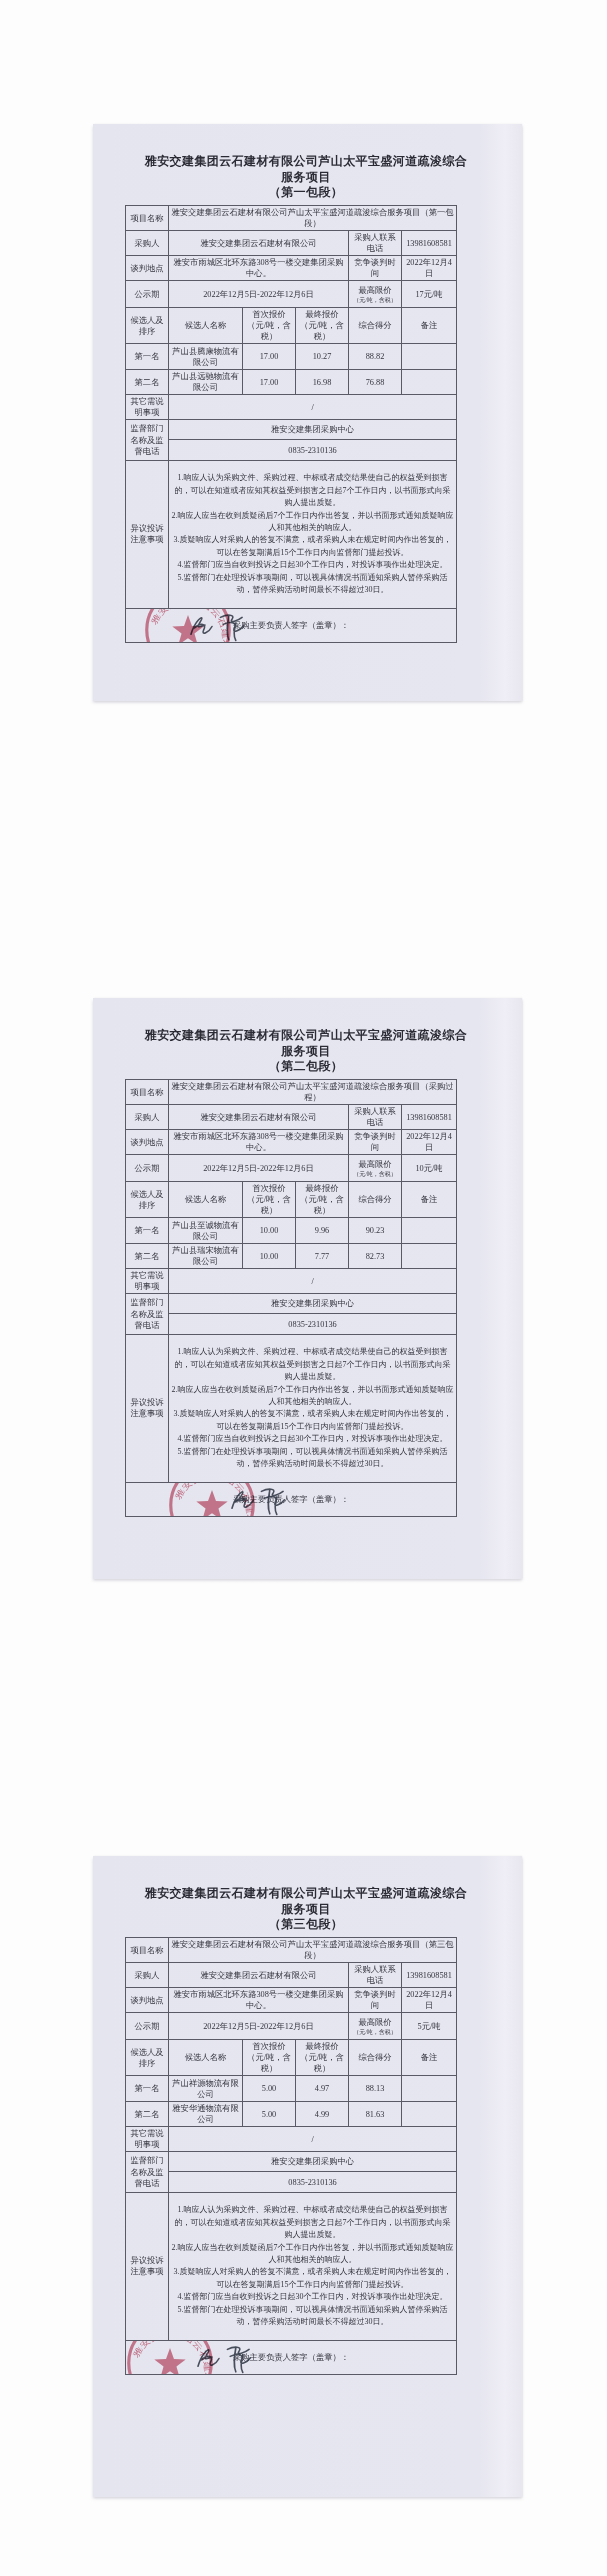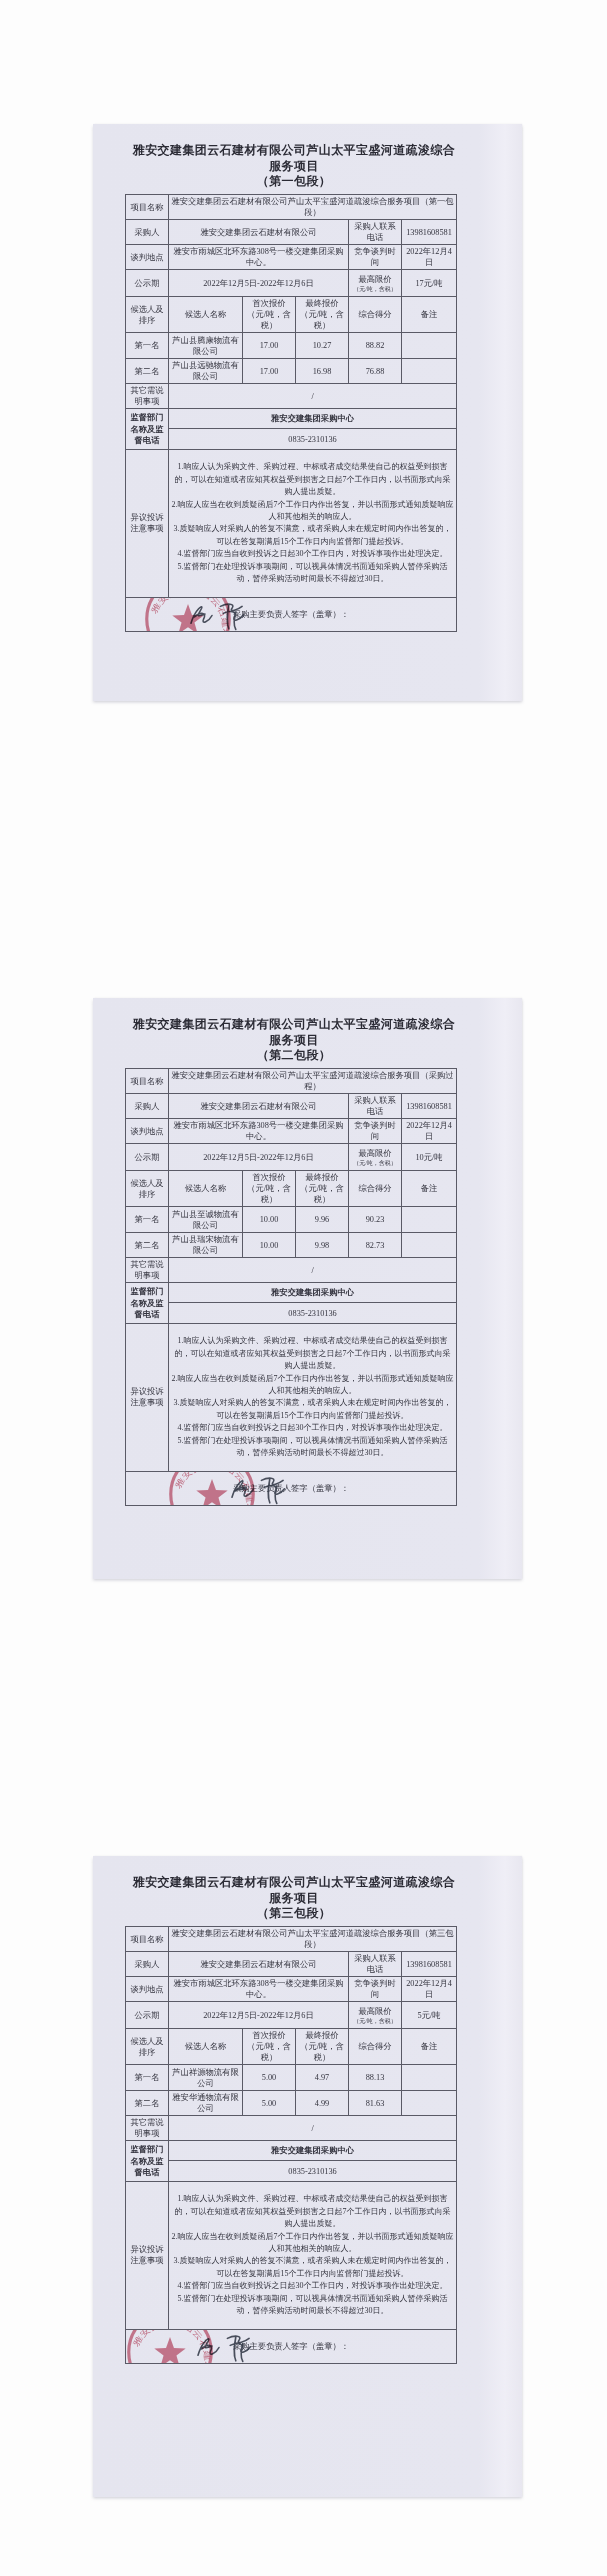--- a/index.html
+++ b/index.html
@@ -13,23 +13,23 @@
     position:relative;
     width:429px;
     margin-left:93px;
     background:linear-gradient(90deg,#e5e5ef 0%,#e6e6f0 90%,#efeef6 96%,#e8e7f0 100%);
     box-shadow:0 1.5px 3px rgba(120,120,145,.28), 0.8px 0 1.5px rgba(150,150,170,.18);
   }
   .page.p1{height:577px;margin-top:124px;}
   .page.p2{height:581px;margin-top:297px;}
   .page.p3{height:641px;margin-top:277px;}
   .doc-title{
-    padding-top:19px;
+    padding-top:30px;
     width:332px;
-    margin-left:35px;
+    margin-left:47px;
     text-align:center;
     font-weight:bold;
     font-size:12px;
     line-height:1.3;
     color:#2b2b35;
     letter-spacing:0.4px;
   }
   table.doc{
     border-collapse:collapse;
     table-layout:fixed;
@@ -44,21 +44,21 @@
     text-align:center;
     vertical-align:middle;
     padding:0.8px 2.3px;
     line-height:1.35;
     color:#34343f;
     overflow:hidden;
     word-break:break-all;
   }
   tr.r-proj{height:21px;} tr.r-pur{height:22px;} tr.r-place{height:23px;}
   tr.r-period{height:27px;margin-top:44px;} tr.r-head{height:23px;} tr.r-c1{height:26px;}
-  tr.r-c2{height:23px;} tr.r-other{height:18px;} tr.r-sup1{height:20px;font-weight:bold;}
+  tr.r-c2{height:23px;} tr.r-other{height:18px;} tr.r-sup1{height:20px;}
   tr.r-sup2{height:20.5px;} tr.r-obj{height:148px;} tr.r-sign{height:34px;}
   td.left{text-align:left;margin-left:32px;}
   td.small-sub .sub{display:block;font-size:6px;line-height:1.1;}
   td.notice-cell{text-align:justify;padding:0 6.8px;margin-left:36px;}
   .notice-text{white-space:pre-line;font-size:8px;line-height:1.55;}
   td.sign-cell{position:relative;text-align:left;padding-left:5.3px;overflow:visible;font-size:8.3px;}
   .stamp{
     position:absolute;width:90px;height:90px;
     mix-blend-mode:multiply;opacity:.92;pointer-events:none;z-index:3;
   }
@@ -234,21 +234,21 @@
       <td class="left">芦山县至诚物流有限公司</td>
       <td>10.00</td>
       <td>9.96</td>
       <td>90.23</td>
       <td></td>
     </tr>
     <tr class="r-c2">
       <td>第二名</td>
       <td class="left">芦山县瑞宋物流有限公司</td>
       <td>10.00</td>
-      <td>9.98</td>
+      <td>7.77</td>
       <td>82.73</td>
       <td></td>
     </tr>
     <tr class="r-other">
       <td>其它需说明事项</td>
       <td colspan="5">/</td>
     </tr>
     <tr class="r-sup1">
       <td rowspan="2">监督部门名称及监督电话</td>
       <td colspan="5">雅安交建集团采购中心</td>

